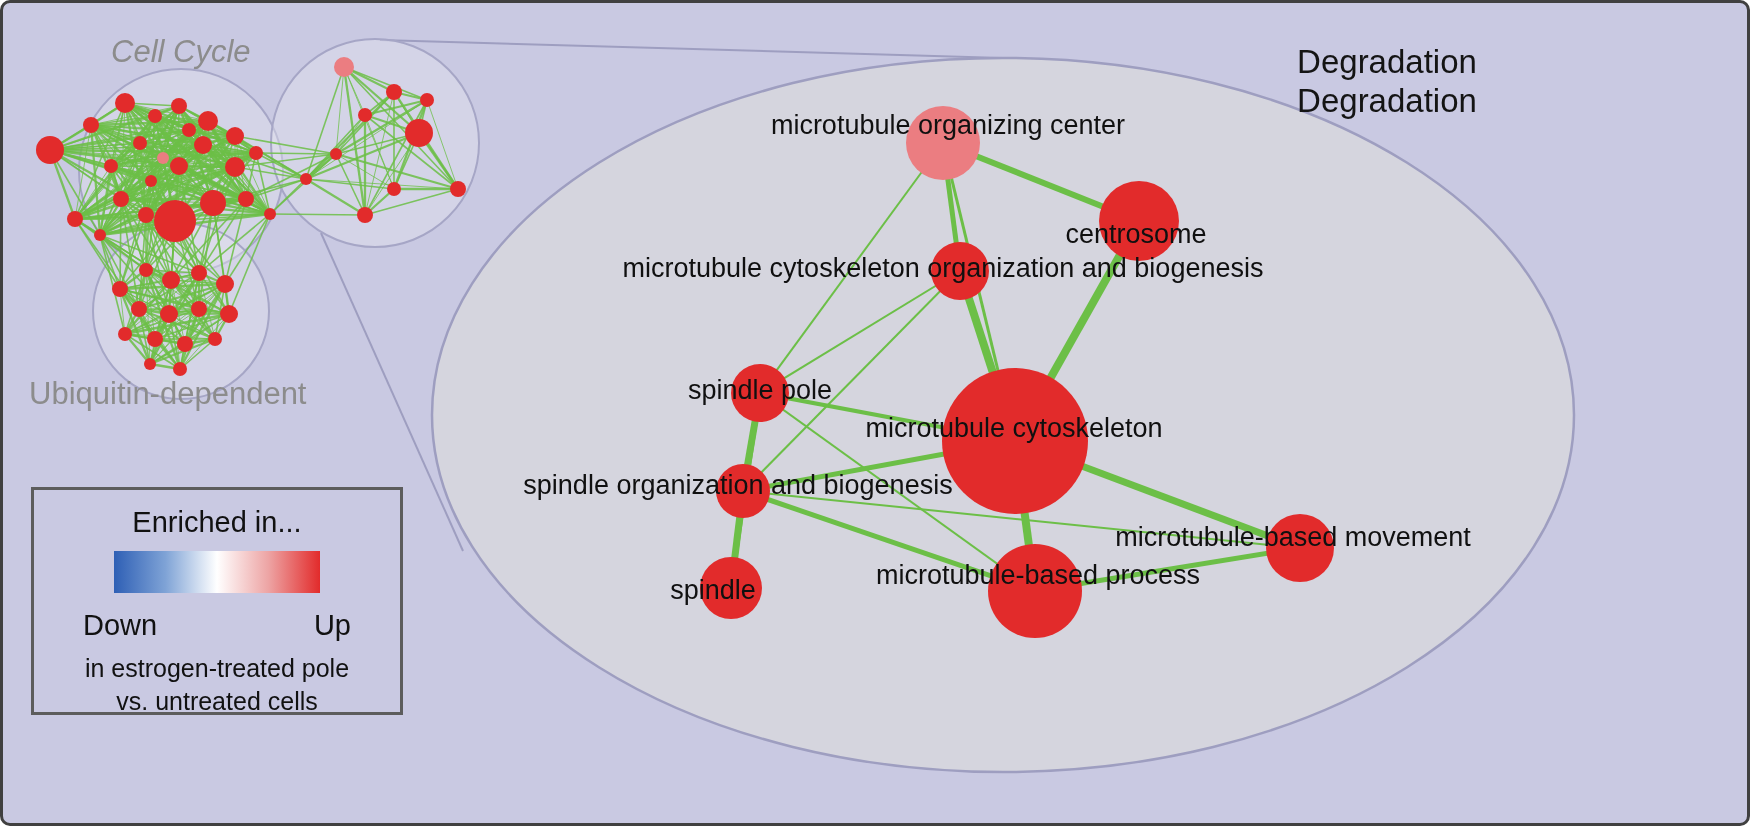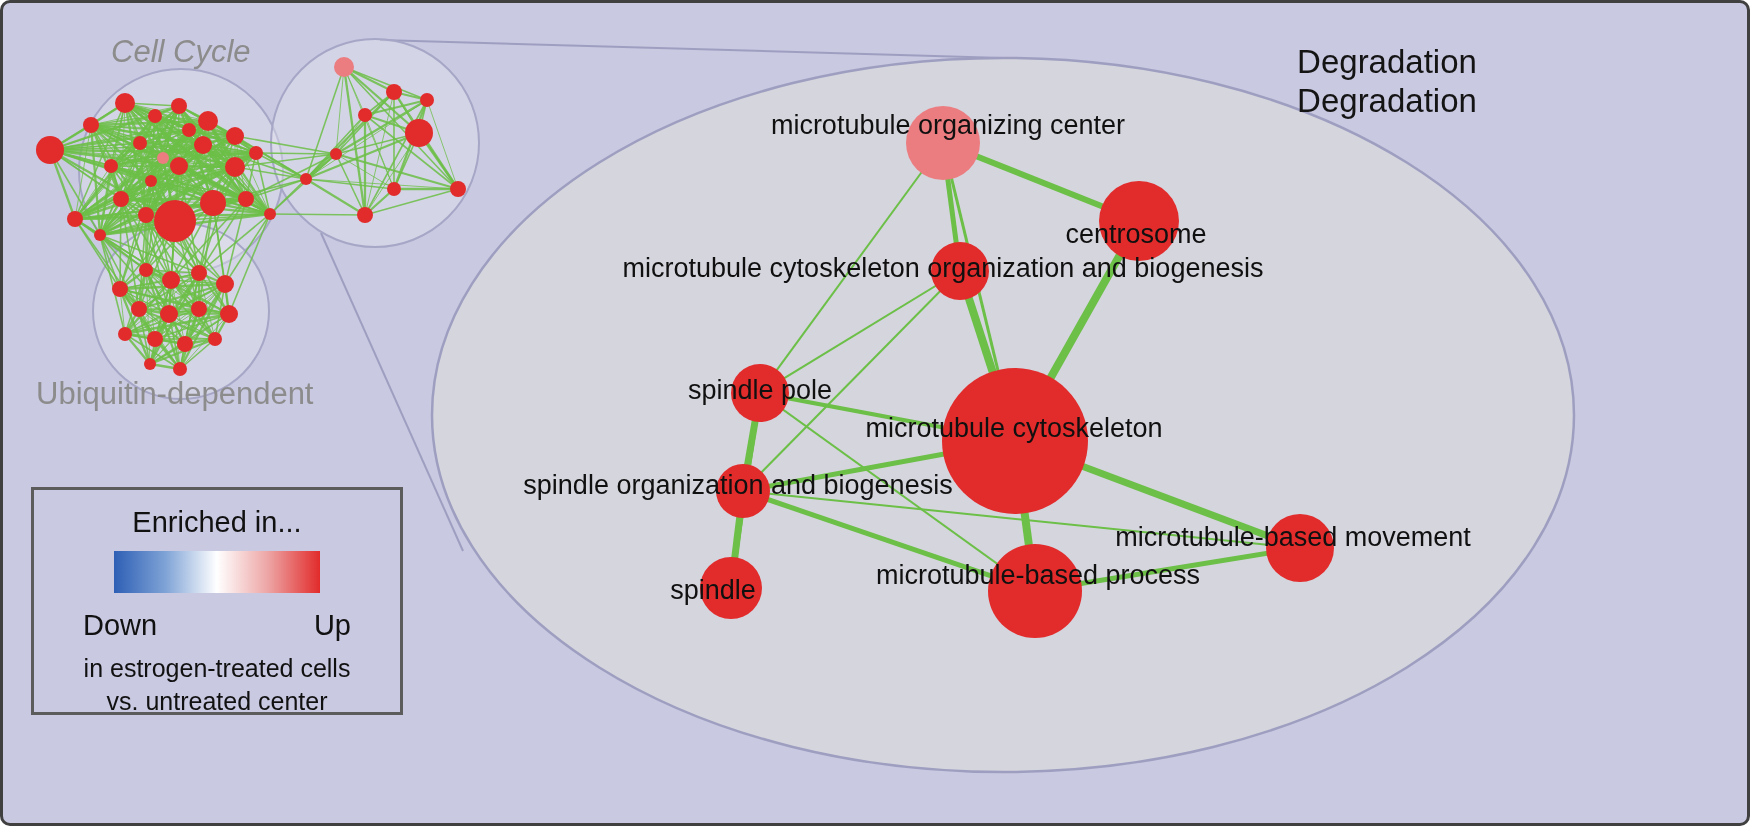--- a/index.html
+++ b/index.html
@@ -4,21 +4,21 @@
 <style>
   * { box-sizing: border-box; }
   body { margin:0; background:#ffffff; font-family:"Liberation Sans", sans-serif; }
   .figure { position:relative; width:1750px; height:826px; background:#c9c9e2;
             border:3px solid #404040; border-radius:10px; overflow:hidden; }
   .figure svg { position:absolute; left:0; top:0; }
   svg text { font-family:"Liberation Sans", sans-serif; }
   .overlay { position:absolute; }
   .gray-label { color:#8c8c8c; font-size:31px; line-height:1.22; font-weight:400; }
   .cell-cycle-label { left:108px; top:30px;font-style:italic; }
-  .ubiquitin-label { left:33px; top:372px;text-align:center; }
+  .ubiquitin-label { left:26px; top:372px;text-align:center; }
   .main-title { left:1268px; top:40px; width:232px; color:#141414; font-size:33px;
                 line-height:1.18; text-align:center; }
   .legend { position:absolute; left:28px; top:484px; width:372px; height:228px;
             border:3px solid #5c5c5c; text-align:center; color:#111; }
   .legend-title { font-size:29px; margin-top:16px; }
   .legend-bar { width:206px; height:42px; margin:12px auto 0; }
   .legend-ends { display:flex; justify-content:space-between; width:268px; margin:16px auto 0; font-size:29px; }
   .legend-sub { font-size:25px; line-height:1.3; }
   .legend-sub.first { margin-top:10px; }
 </style>
@@ -628,17 +628,17 @@
     <div>Degradation</div>
   </div>
 
   <div class="legend">
     <div class="legend-title">Enriched in...</div>
     <div class="legend-bar" id="legend-bar" style="background: linear-gradient(to right, rgb(46, 95, 181) 0%, rgb(127, 163, 214) 25%, rgb(255, 255, 255) 50%, rgb(237, 164, 164) 75%, rgb(226, 43, 43) 100%);"></div>
     <div class="legend-ends">
       <span>Down</span>
       <span>Up</span>
     </div>
-    <div class="legend-sub first">in estrogen-treated cells</div>
-    <div class="legend-sub">vs. untreated center</div>
+    <div class="legend-sub first">in estrogen-treated pole</div>
+    <div class="legend-sub">vs. untreated cells</div>
   </div>
 
 </div>
 
 </body></html>

